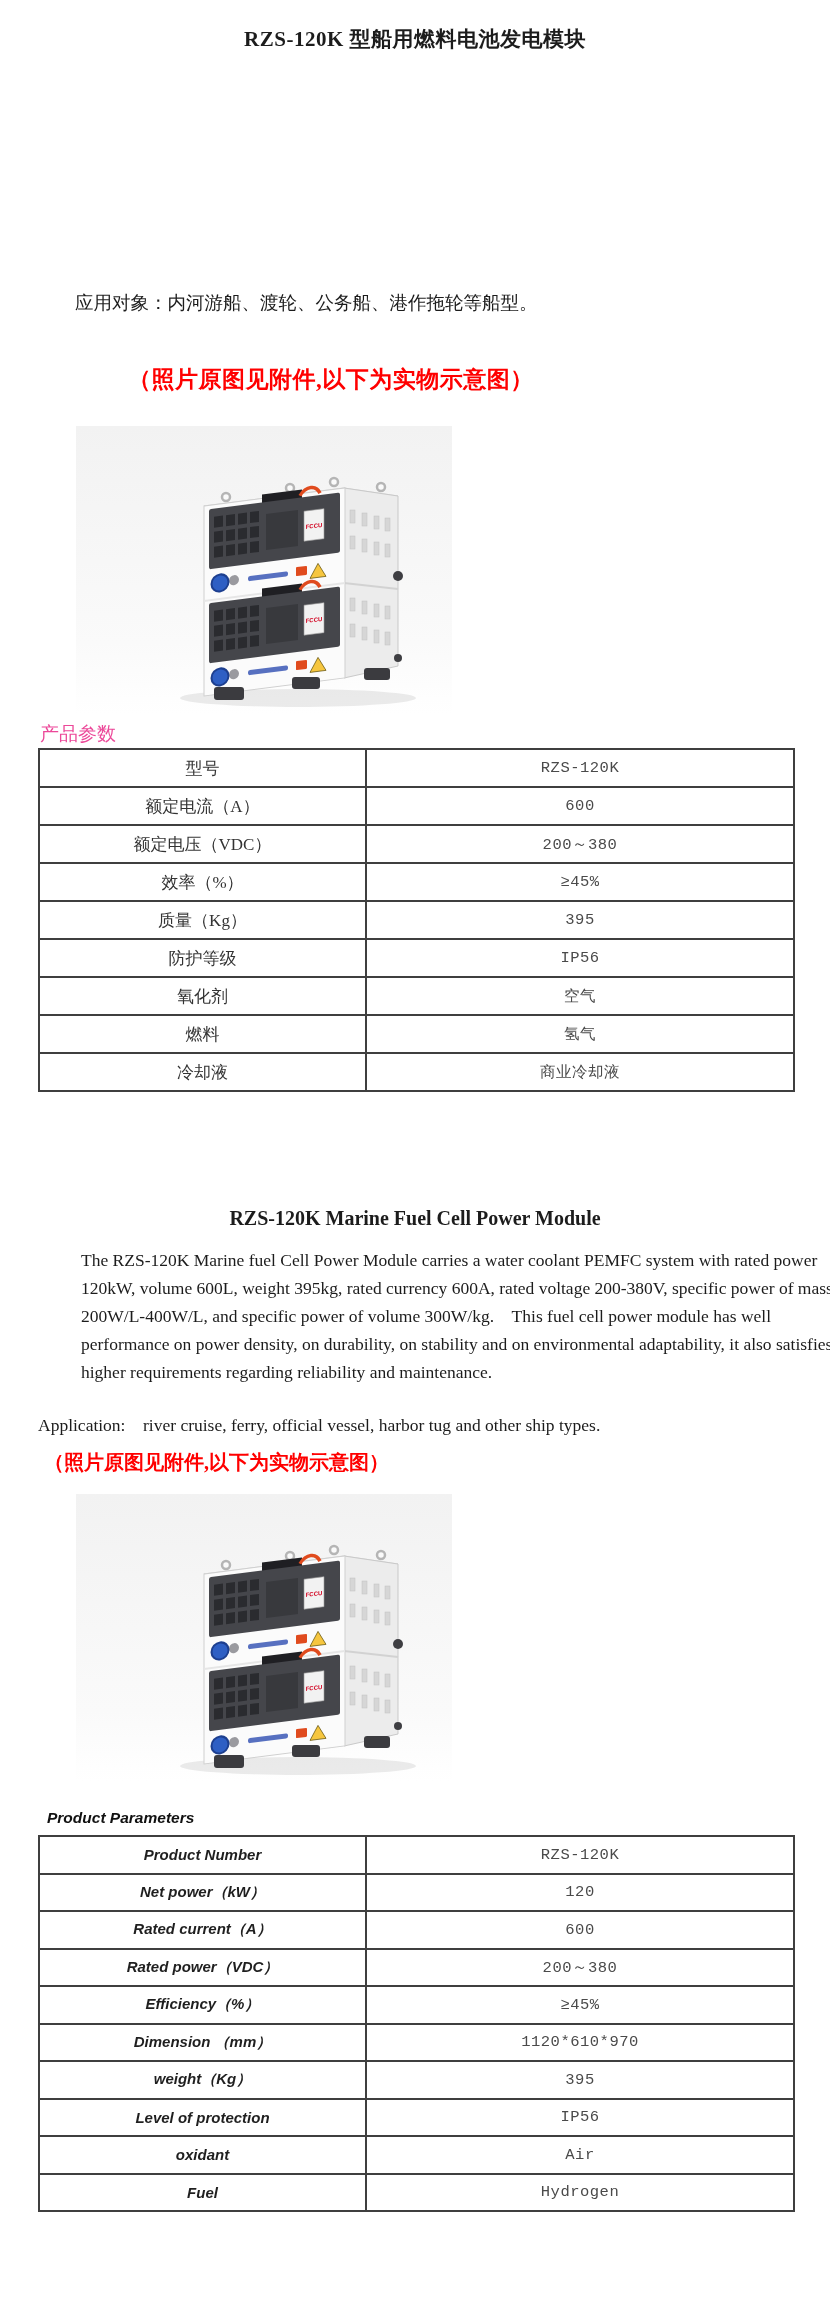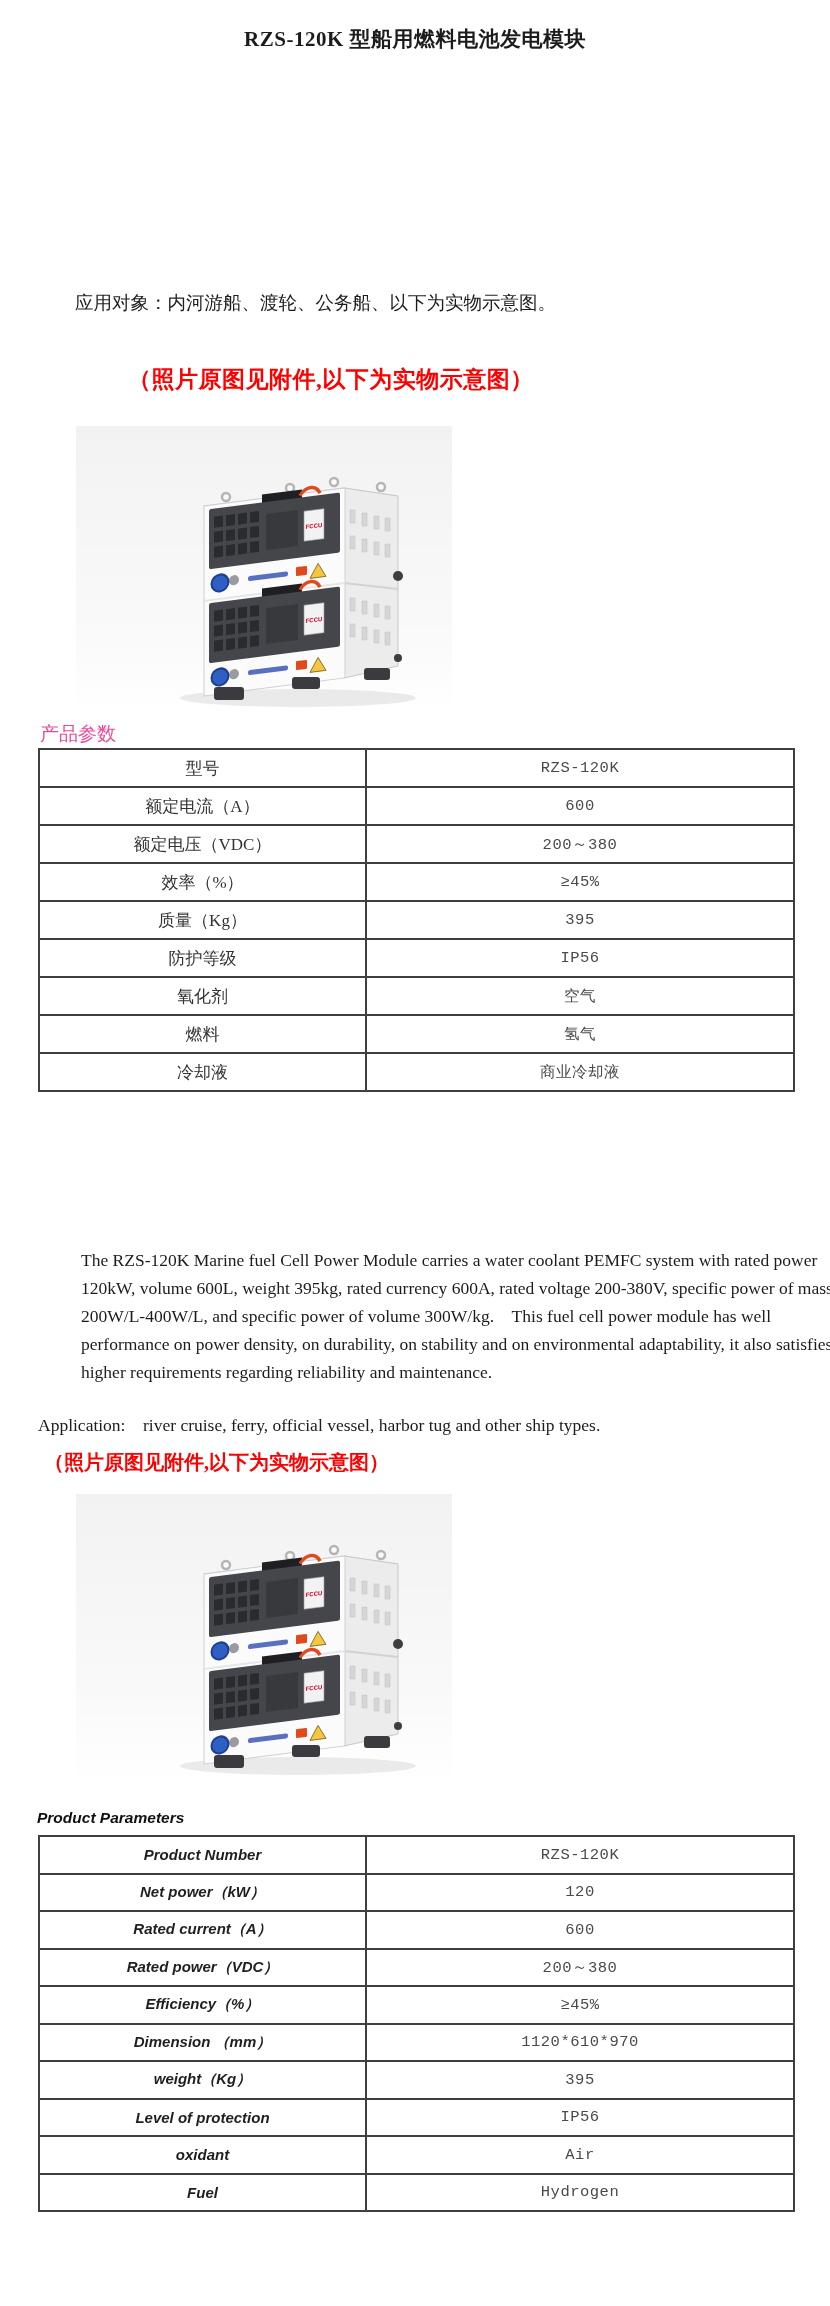--- a/index.html
+++ b/index.html
@@ -33,33 +33,33 @@
   .spec-table td.lab{width:325px;}
   .spec-table td.val{font-family:"Liberation Mono",monospace;font-size:15.5px;
     color:#4a4a4a;letter-spacing:.5px;}
   .en-title{position:absolute;top:1207px;left:0;width:830px;text-align:center;
     font-size:20px;font-weight:bold;}
   .en-para{position:absolute;top:1246px;left:38px;width:758px;
     font-size:17.5px;line-height:28px;text-align:left;margin-left:43px;}
   .en-app{position:absolute;top:1413px;left:38px;width:758px;font-size:17.5px;}
   .note-2{position:absolute;top:1449px;left:44px;
     font-size:20px;font-weight:bold;color:#ff0000;}
-  .tlabel-en{position:absolute;top:1809px;left:37px;
+  .tlabel-en{position:absolute;top:1809px;left:47px;
     font-family:"Liberation Sans",sans-serif;font-style:italic;font-weight:bold;
     font-size:15.5px;color:#111;}
 </style>
 </head>
 <body>
 
 <div class="page">
 
   <div class="cn-title">RZS-120K 型船用燃料电池发电模块</div>
 
 
-  <div class="cn-app">应用对象：内河游船、渡轮、公务船、以下为实物示意图。</div>
+  <div class="cn-app">应用对象：内河游船、渡轮、公务船、港作拖轮等船型。</div>
 
   <div class="note-1">（照片原图见附件,以下为实物示意图）</div>
 
   <div class="fig-1">
     <svg width="376" height="290" viewBox="0 0 376 290">
       <defs>
         <linearGradient id="imgbg" x1="0" y1="0" x2="0" y2="1">
           <stop offset="0" stop-color="#f2f2f2"></stop>
           <stop offset="0.75" stop-color="#fafafa"></stop>
           <stop offset="1" stop-color="#ffffff"></stop>
@@ -215,20 +215,21 @@
           <td class="lab">燃料</td>
           <td class="val">氢气</td>
         </tr>
       <tr>
           <td class="lab">冷却液</td>
           <td class="val">商业冷却液</td>
         </tr>
     </tbody>
   </table>
 
+  <div class="en-title">RZS-120K Marine Fuel Cell Power Module</div>
   <div class="en-para">The RZS-120K Marine fuel Cell Power Module carries a water coolant PEMFC system with rated power 120kW, volume 600L, weight 395kg, rated currency 600A, rated voltage 200-380V, specific power of mass 200W/L-400W/L, and specific power of volume 300W/kg.　This fuel cell power module has well performance on power density, on durability, on stability and on environmental adaptability, it also satisfies higher requirements regarding reliability and maintenance.</div>
   <div class="en-app">Application:　river cruise, ferry, official vessel, harbor tug and other ship types.</div>
   <div class="note-2">（照片原图见附件,以下为实物示意图）</div>
 
   <div class="fig-2">
     <svg width="376" height="290" viewBox="0 0 376 290">
       <rect x="0" y="0" width="376" height="288" fill="url(#imgbg)"></rect>
       <use href="#machine-def"></use>
     </svg>
   </div>

